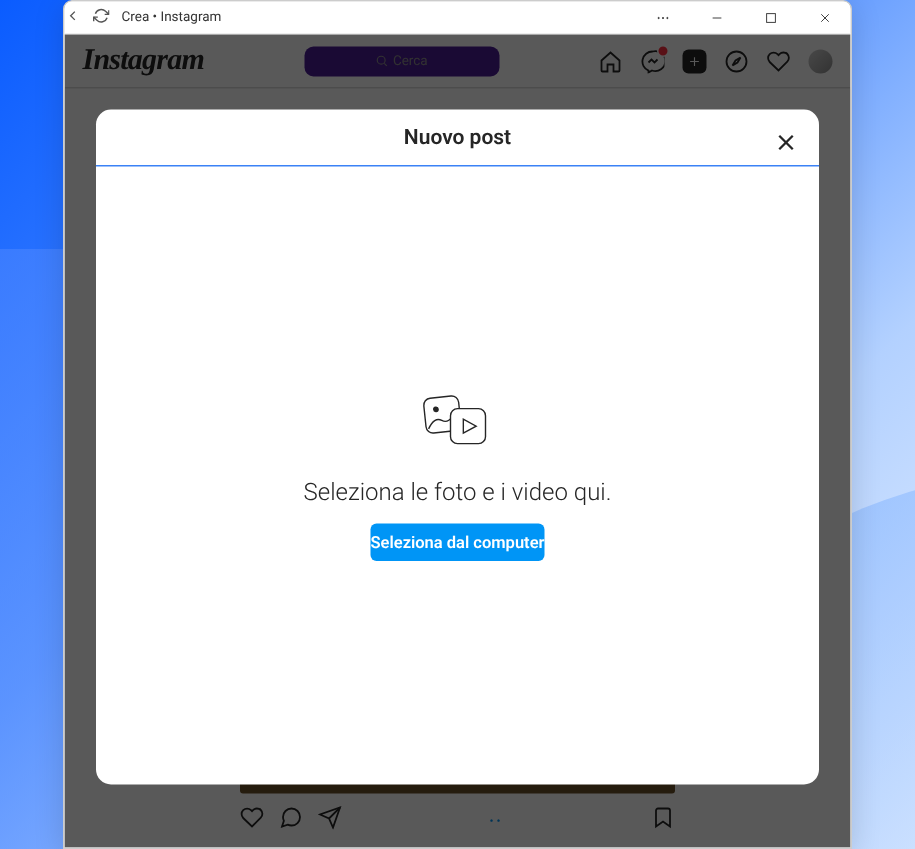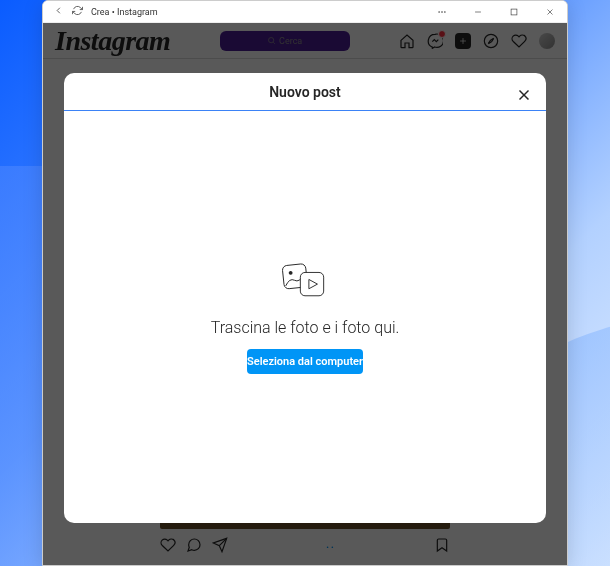--- a/index.html
+++ b/index.html
@@ -59,21 +59,20 @@
       align-items: center;
       justify-content: space-between;
       background: #fff;
       border-bottom: 1px solid #eee;
       font-size: 9px;
     }
     .titlebar-left {
       display: flex;
       align-items: center;
       gap: 8px;
-      padding-left: 10px;
     }
     .titlebar-left svg {
       width: 11px;
       height: 11px;
       stroke: #555;
       stroke-width: 2;
       fill: none;
     }
     .titlebar-title {
       color: #333;
@@ -108,21 +107,21 @@
       height: 36px;
       border-bottom: 1px solid #dbdbdb;
       display: flex;
       align-items: center;
       justify-content: space-between;
       padding: 0 12px;
       background: #fff;
     }
     .logo {
       font-family: 'Brush Script MT', cursive;
-      font-size: 28px;
+      font-size: 20px;
       font-weight: 600;
       font-style: italic;
       color: #262626;
       letter-spacing: -0.5px;
     }
     .search-box {
       width: 130px;
       height: 20px;
       background: #4c1d95;
       border-radius: 6px;
@@ -430,20 +429,20 @@
         <div class="modal-body">
           <div class="media-icon">
             <svg viewBox="0 0 72 54">
               <rect x="8" y="6" width="30" height="30" rx="6" transform="rotate(-6 23 21)"></rect>
               <circle cx="18" cy="16" r="2.5" fill="#262626" stroke="none" transform="rotate(-6 23 21)"></circle>
               <path d="M10 32 q6 -10 12 -6 q6 4 12 -6" transform="rotate(-6 23 21)"></path>
               <rect x="30" y="16" width="30" height="30" rx="6" fill="#fff"></rect>
               <polygon points="41,25 41,37 52,31" fill="none"></polygon>
             </svg>
           </div>
-          <div class="drag-text">Trascina le foto e i foto qui.</div>
+          <div class="drag-text">Seleziona le foto e i video qui.</div>
           <button class="select-btn">Seleziona dal computer</button>
         </div>
       </div>
     </div>
 
   </div>
 </div>
 
 </body></html>

